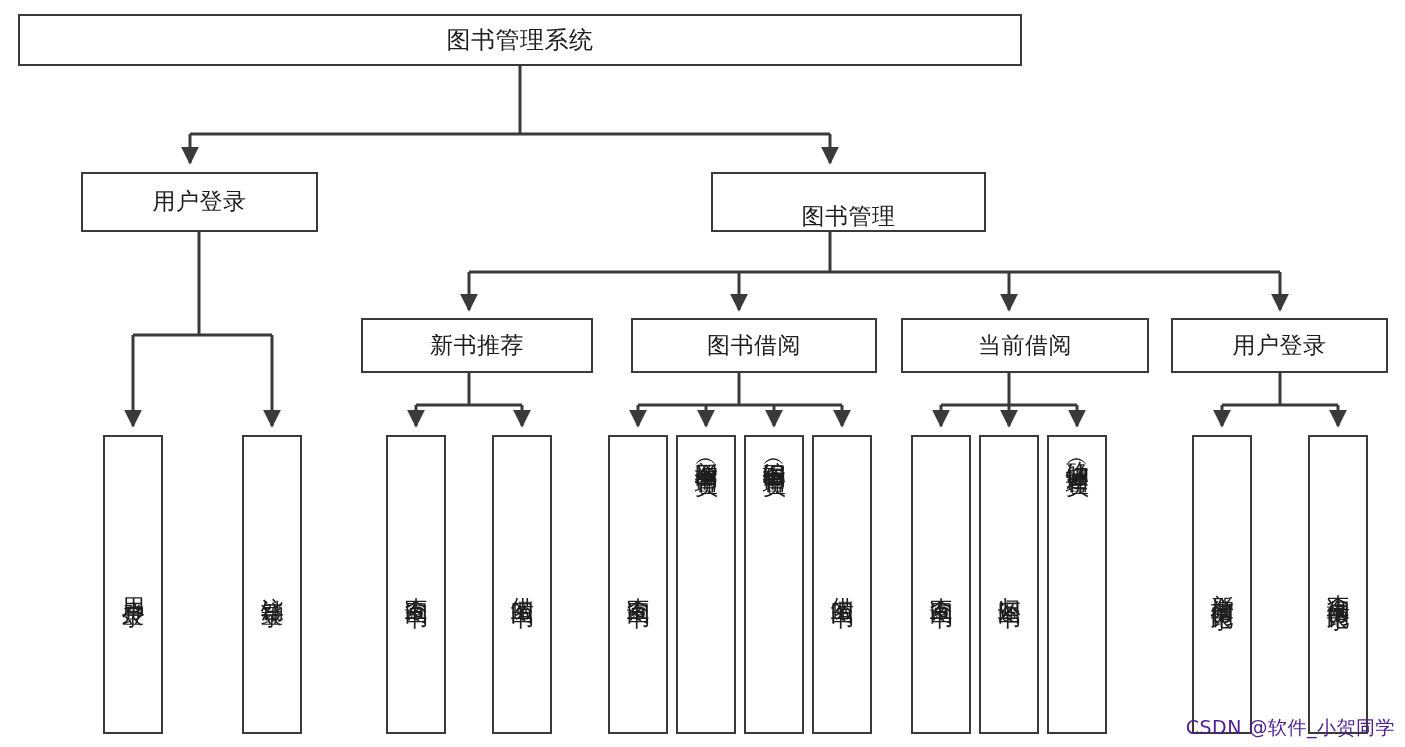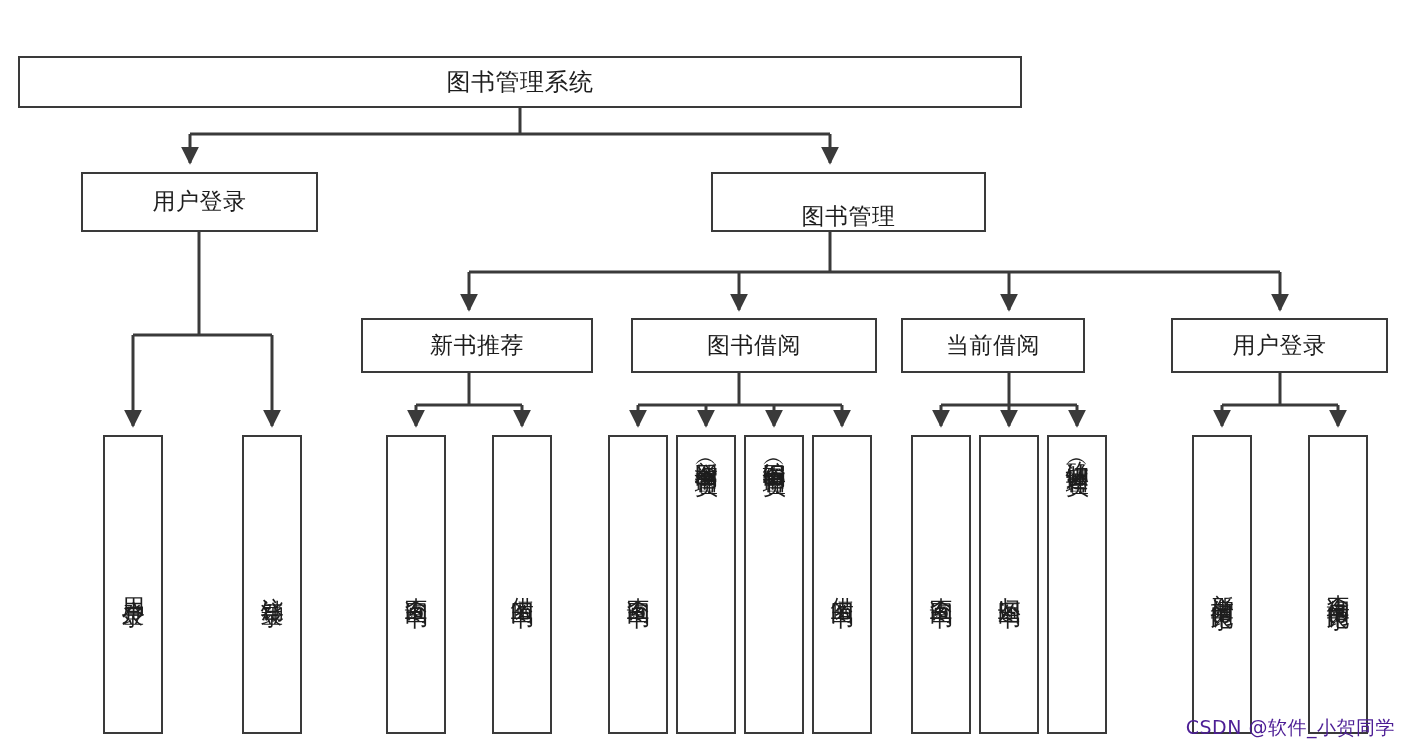--- a/index.html
+++ b/index.html
@@ -129,38 +129,38 @@
       <path d="M 1009 405 L 1009 426" marker-end="url(#arrow)"></path>
       <path d="M 1077 405 L 1077 426" marker-end="url(#arrow)"></path>
 
       <path d="M 1280 373 L 1280 405"></path>
       <path d="M 1222 405 L 1338 405"></path>
       <path d="M 1222 405 L 1222 426" marker-end="url(#arrow)"></path>
       <path d="M 1338 405 L 1338 426" marker-end="url(#arrow)"></path>
     </g>
   </svg>
 
-  <div class="node horiz root" style="left:18px; top:14px; width:1004px; height:52px;margin-top:42px;">
+  <div class="node horiz root" style="left:18px; top:14px; width:1004px; height:52px;">
     <span class="label">图书管理系统</span>
   </div>
 
   <div class="node horiz" style="left:81px; top:172px; width:237px; height:60px;">
     <span class="label">用户登录</span>
   </div>
   <div class="node horiz" style="left:711px; top:172px; width:275px; height:60px;align-items:flex-end;">
     <span class="label">图书管理</span>
   </div>
 
   <div class="node horiz" style="left:361px; top:318px; width:232px; height:55px;">
     <span class="label">新书推荐</span>
   </div>
   <div class="node horiz" style="left:631px; top:318px; width:246px; height:55px;">
     <span class="label">图书借阅</span>
   </div>
-  <div class="node horiz" style="left:901px; top:318px; width:184px; height:55px;">
+  <div class="node horiz" style="left:901px; top:318px; width:248px; height:55px;">
     <span class="label">当前借阅</span>
   </div>
   <div class="node horiz" style="left:1171px; top:318px; width:217px; height:55px;">
     <span class="label">用户登录</span>
   </div>
 
   <div class="node vert pad-mid" style="left:103px; top:435px; width:60px; height:299px;">
     <span class="label">用户登录</span>
   </div>
   <div class="node vert pad-mid" style="left:242px; top:435px; width:60px; height:299px;">

